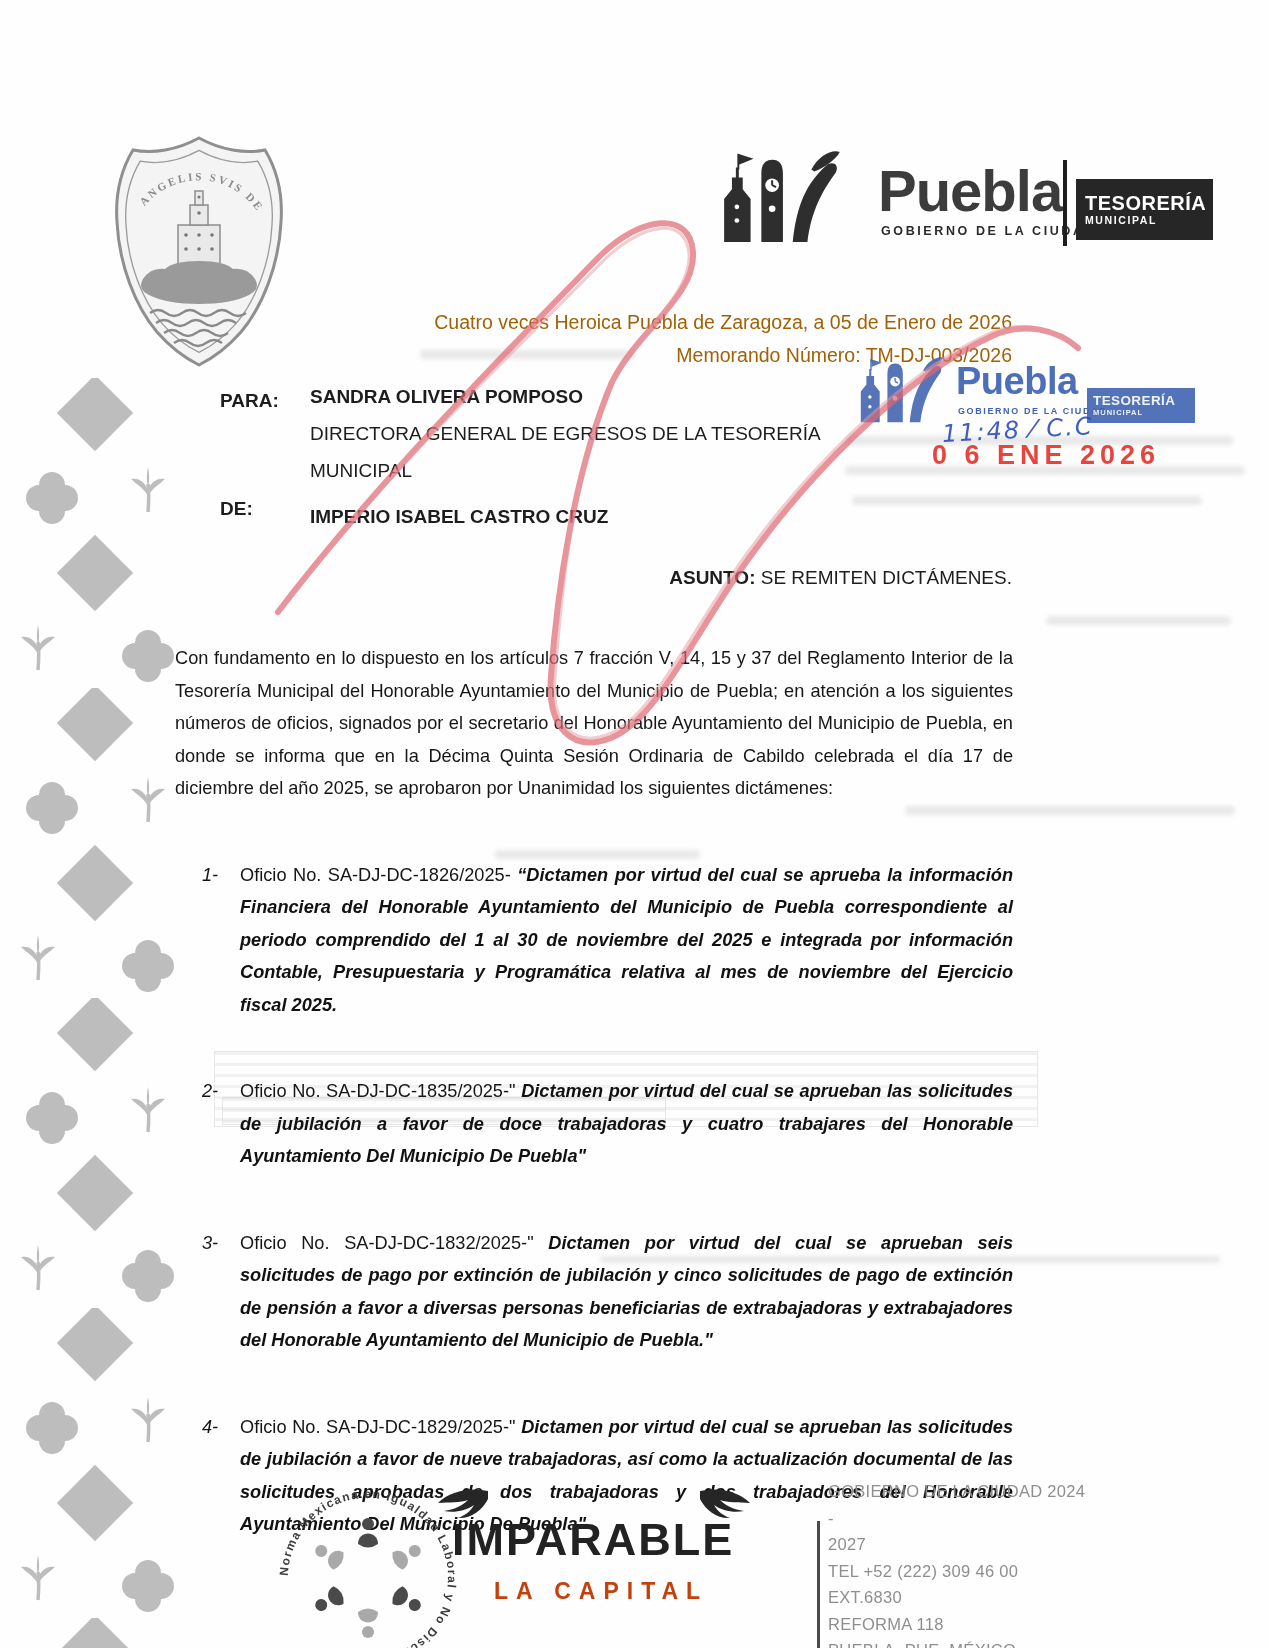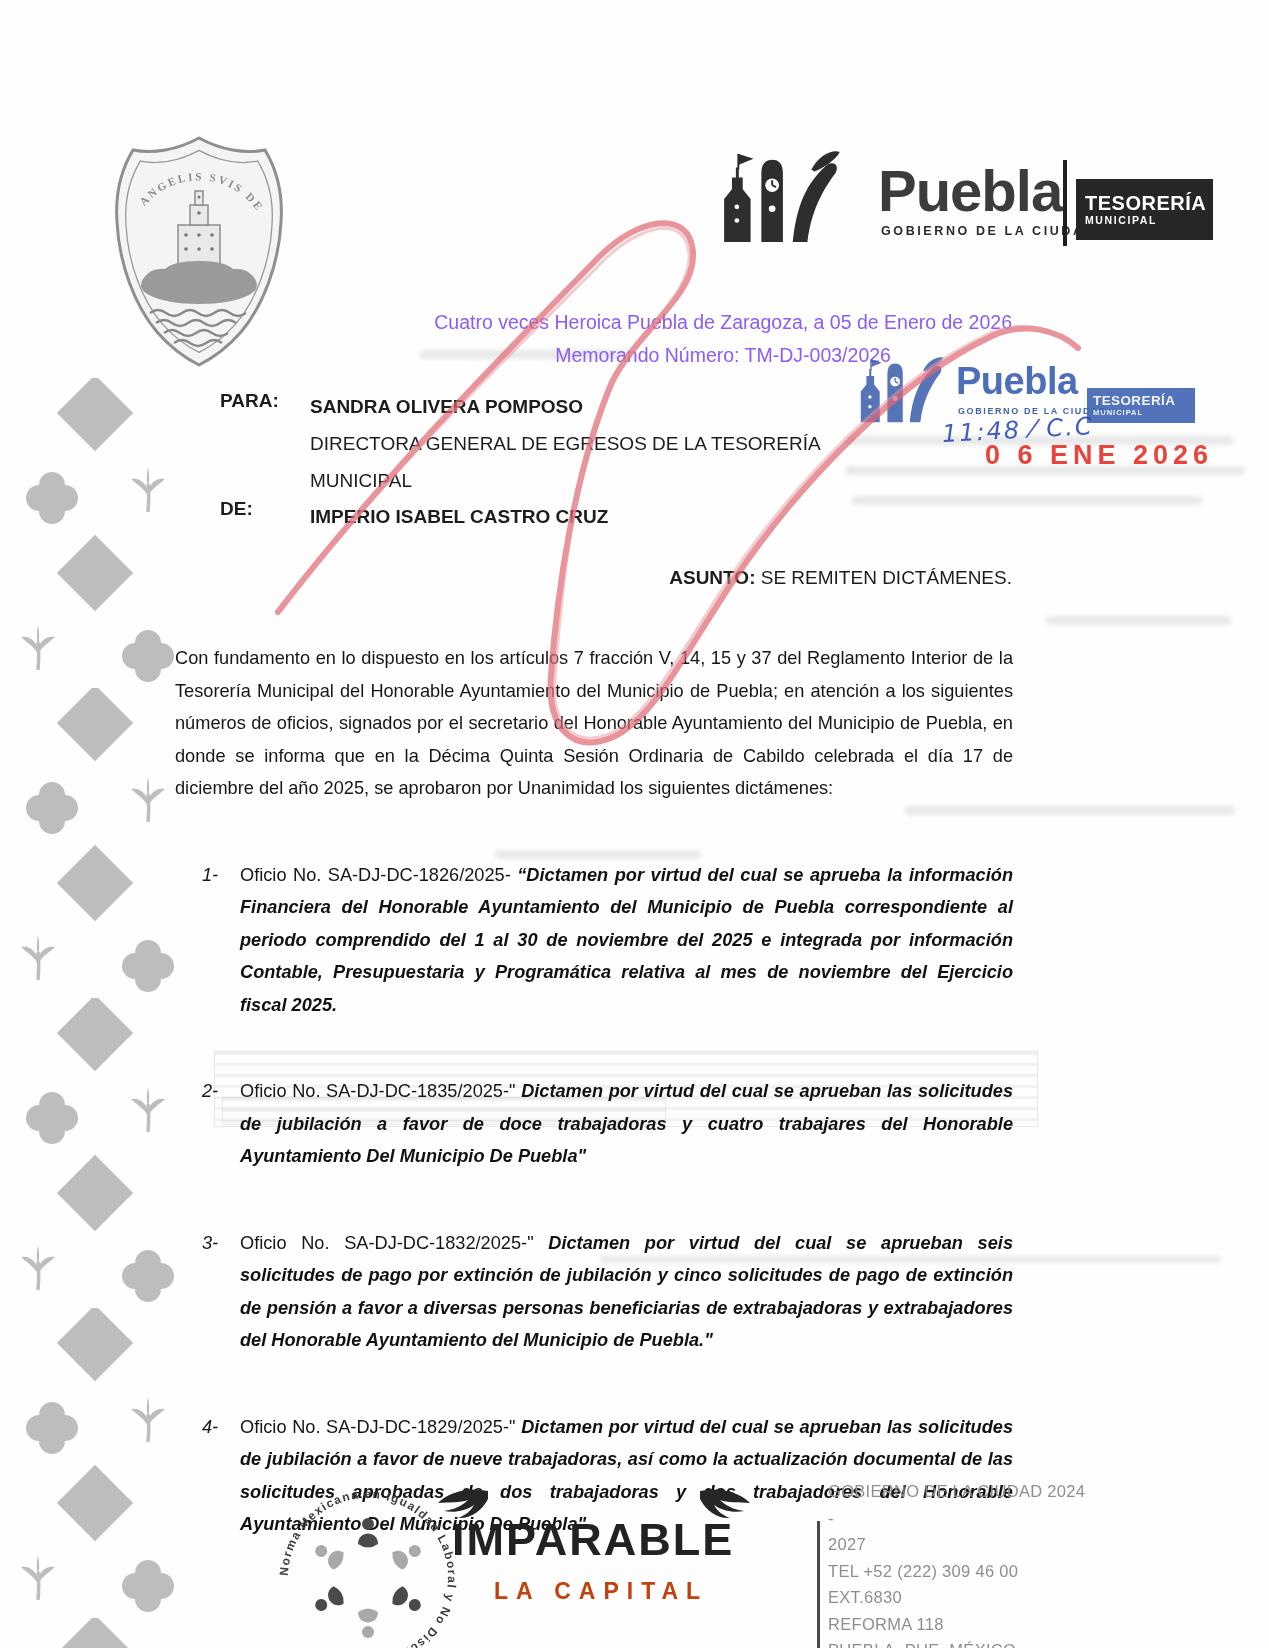--- a/index.html
+++ b/index.html
@@ -18,34 +18,34 @@
   .hlogo-bar  { left:1063px; top:160px; width:4px; height:86px; background:#1e1e1e; }
   .hlogo-box  { left:1076px; top:179px; width:137px; height:61px; background:#262626; color:#fff;
                 display:flex; flex-direction:column; justify-content:center; padding-left:9px; box-sizing:border-box; }
   .hlogo-box .t1 { font-size:20px; font-weight:800; letter-spacing:.5px; line-height:22px; }
   .hlogo-box .t2 { font-size:10.5px; font-weight:700; letter-spacing:1.6px; line-height:13px; }
 
   
   .scribble { left:0; top:0; width:1269px; height:1648px; pointer-events:none; }
 
   
-  .dateline { right:257px; top:306px; text-align:center; font-size:19.5px; line-height:33px; color:#8b5cf6; }
+  .dateline { right:257px; top:306px; text-align:right; font-size:19.5px; line-height:33px; color:#a16207; }
   .dateline .memo { font-weight:400; }
 
   
   .stamp-icons { left:845px; top:355px; width:110px; height:70px; color:#4666b2; opacity:.9; }
   .stamp-word  { left:956px; top:360px; font-size:38px; font-weight:800; letter-spacing:-0.5px; color:#3f63b4; opacity:.92; }
   .stamp-sub   { left:958px; top:406px; font-size:9px; font-weight:700; letter-spacing:1.6px; color:#3f63b4; }
   .stamp-box   { left:1087px; top:388px; width:108px; height:35px; background:#4064b2; color:#eef2fb; opacity:.9;
                  display:flex; flex-direction:column; justify-content:center; padding-left:6px; box-sizing:border-box; }
   .stamp-box .t1 { font-size:13.5px; font-weight:800; letter-spacing:.4px; line-height:14px; }
   .stamp-box .t2 { font-size:7.5px; font-weight:700; letter-spacing:1px; line-height:9px; }
   .stamp-hand  { left:942px; top:416px; font-size:24px; color:#2d4bbd; font-family:"DejaVu Sans",sans-serif;
                  font-style:italic; transform:rotate(-3deg); letter-spacing:2px; opacity:.9; }
-  .stamp-date  { left:985px; top:440px; font-size:27px; font-weight:700; letter-spacing:5px; color:#e8352c; opacity:.92; }
+  .stamp-date  { left:932px; top:440px; font-size:27px; font-weight:700; letter-spacing:5px; color:#e8352c; opacity:.92; }
   .stamp-office{ left:858px; top:503px; width:286px; text-align:center; color:#3a6abc; filter:blur(.3px); }
   .stamp-office .l  { font-size:15.5px; font-weight:700; letter-spacing:.8px; line-height:21px; }
   .stamp-office .s  { font-size:13px; font-weight:700; letter-spacing:.6px; line-height:18px; }
 
   
   .row-label { left:220px; font-size:19px; font-weight:800; }
   .row-body  { left:310px; font-size:19px; line-height:37px; }
   .row-body .nm { font-weight:800; }
 
   .subject { right:257px; top:567px; font-size:19px; }
@@ -204,21 +204,21 @@
   <div class="abs stamp-word">Puebla</div>
   <div class="abs stamp-sub">GOBIERNO DE LA CIUDAD</div>
   <div class="abs stamp-box">
     <div class="t1">TESORERÍA</div>
     <div class="t2">MUNICIPAL</div>
   </div>
   <div class="abs stamp-hand">11:48 ⁄ C.C</div>
   <div class="abs stamp-date">0 6 ENE 2026</div>
 
   <div class="abs row-label" style="top:390px">PARA:</div>
-  <div class="abs row-body" style="top:388px;width:600px">
+  <div class="abs row-body" style="top:378px;width:600px">
     <div class="nm">SANDRA OLIVERA POMPOSO</div>
     <div>DIRECTORA GENERAL DE EGRESOS DE LA TESORERÍA MUNICIPAL</div>
   </div>
   <div class="abs row-label" style="top:498px">DE:</div>
   <div class="abs row-body" style="top:498px;width:600px">
     <div class="nm">IMPERIO ISABEL CASTRO CRUZ</div>
   </div>
 
   <div class="abs subject">
     <b>ASUNTO:</b><span> SE REMITEN DICTÁMENES.</span>

